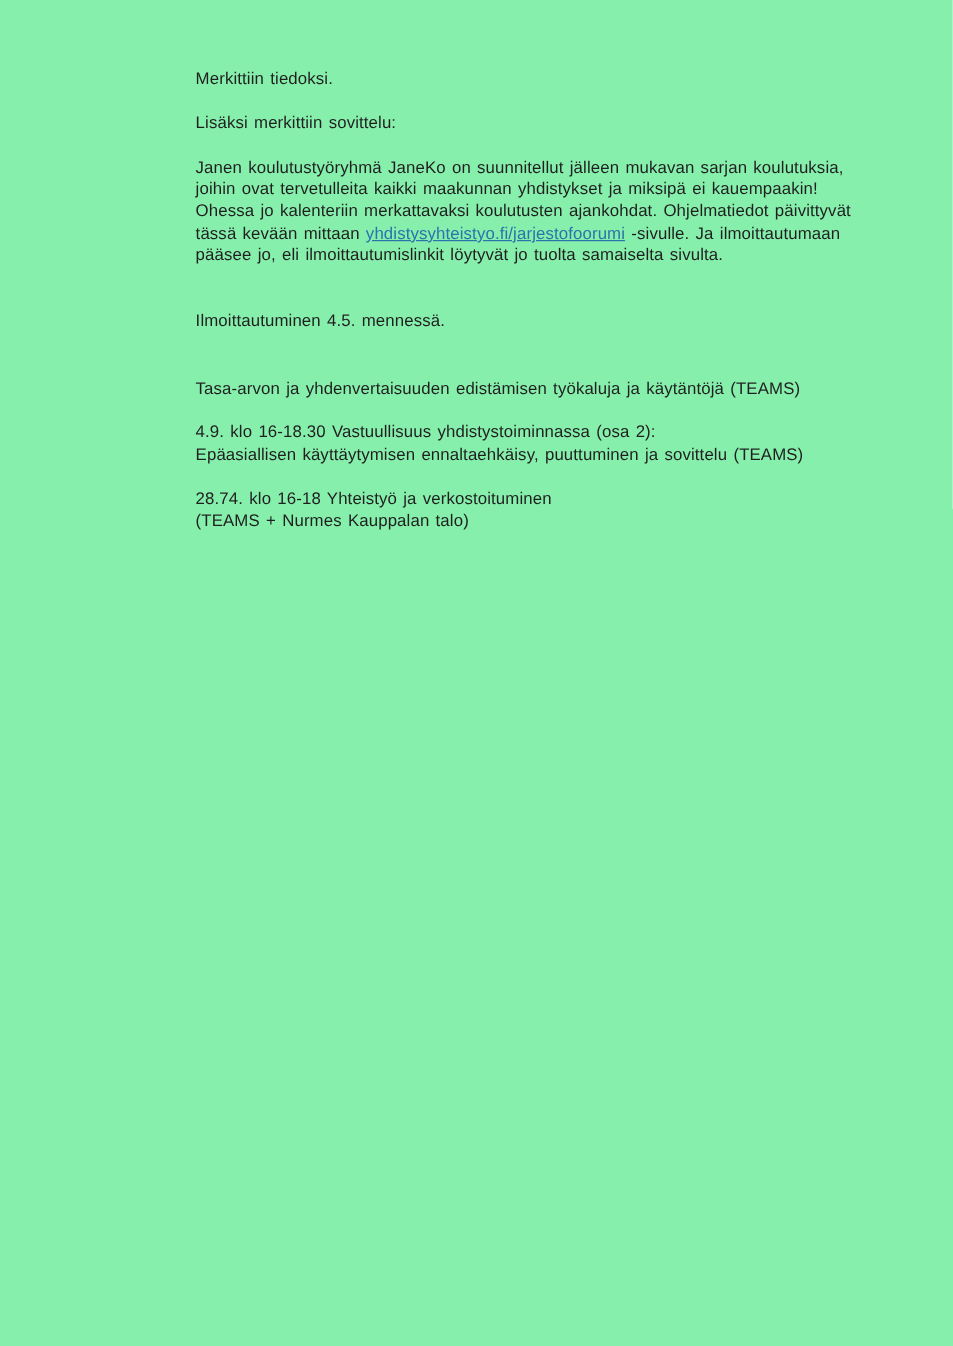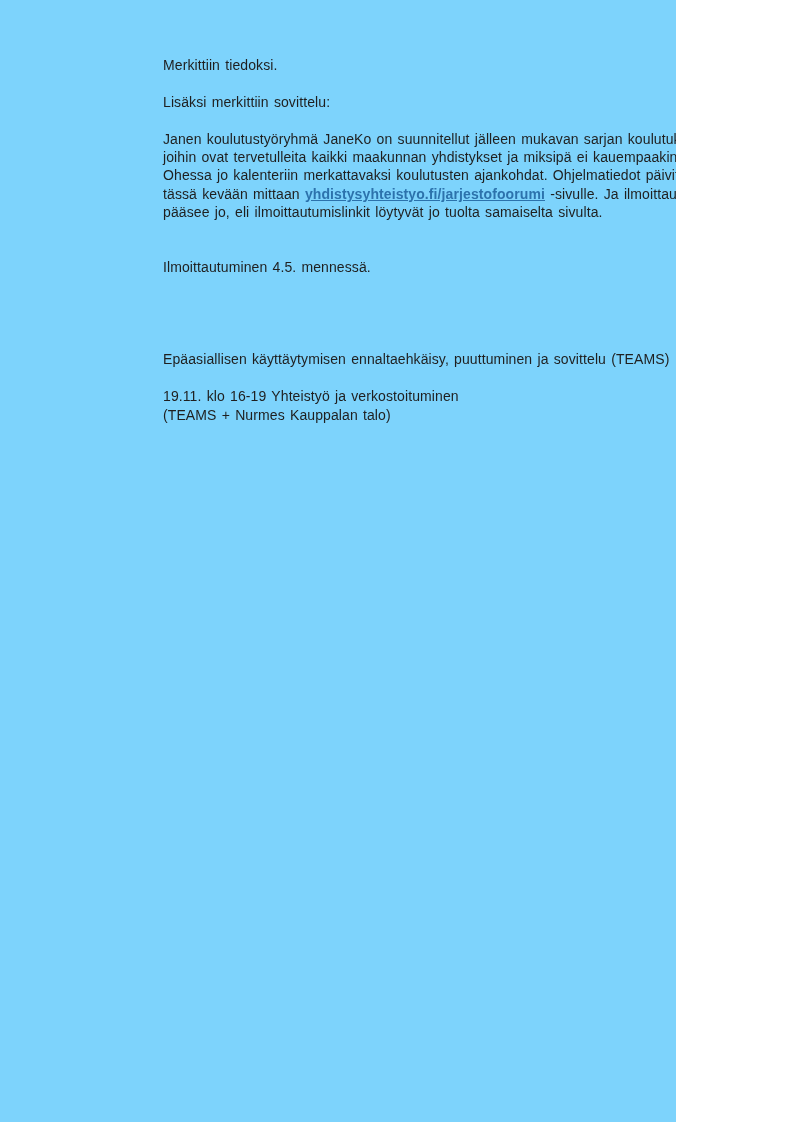--- a/index.html
+++ b/index.html
@@ -2,23 +2,23 @@
 <html><head>
 <meta charset="utf-8">
 <style>
   html, body {
     margin: 0;
     padding: 0;
     background: #ffffff;
   }
   .page {
     position: relative;
-    width: 676px;
+    width: 794px;
     height: 1122px;
-    background: #7dd3fc;
+    background: #86efac;
     overflow: hidden;
   }
   .doc {
     position: absolute;
     top: 56px;
     left: 163px;
     width: 582px;
     font-family: "Liberation Sans", sans-serif;
     font-size: 14px;
     line-height: 18.4px;
@@ -30,21 +30,20 @@
     margin: 0 0 18.4px 0;
     white-space: pre-line;
   }
   .bold {
     font-weight: bold;
   }
   .doc-link {
     color: #2C72AC;
     text-decoration: underline;
     cursor: pointer;
-    font-weight: bold;
   }
 </style>
 </head>
 <body>
 
 <div class="page">
   <div class="doc">
 
     <p class="para">Merkittiin tiedoksi.</p>
 
@@ -52,21 +51,21 @@
 
 
     <p class="para"><span>Janen koulutustyöryhmä JaneKo on suunnitellut jälleen mukavan sarjan koulutuksia,
 joihin ovat tervetulleita kaikki maakunnan yhdistykset ja miksipä ei kauempaakin!
 Ohessa jo kalenteriin merkattavaksi koulutusten ajankohdat. Ohjelmatiedot päivittyvät
 tässä kevään mittaan </span><a class="doc-link">yhdistysyhteistyo.fi/jarjestofoorumi</a><span> -sivulle. Ja ilmoittautumaan
 pääsee jo, eli ilmoittautumislinkit löytyvät jo tuolta samaiselta sivulta.</span></p>
 
     <p class="para"><br><span>Ilmoittautuminen 4.5. mennessä.</span></p>
 
-    <p class="para"><br></p>
+    <p class="para"><br><span>Tasa-arvon ja yhdenvertaisuuden edistämisen työkaluja ja käytäntöjä (TEAMS)</span></p>
 
-    <p class="para"><br><span>Epäasiallisen käyttäytymisen ennaltaehkäisy, puuttuminen ja sovittelu (TEAMS)</span></p>
+    <p class="para"><span>4.9. klo 16-18.30 Vastuullisuus yhdistystoiminnassa (osa 2):</span><br><span>Epäasiallisen käyttäytymisen ennaltaehkäisy, puuttuminen ja sovittelu (TEAMS)</span></p>
 
 
-    <p class="para"><span>19.11. klo 16-19 Yhteistyö ja verkostoituminen</span><br><span>(TEAMS + Nurmes Kauppalan talo)</span></p>
+    <p class="para"><span>28.74. klo 16-18 Yhteistyö ja verkostoituminen</span><br><span>(TEAMS + Nurmes Kauppalan talo)</span></p>
 
   </div>
 </div>
 
 </body></html>

